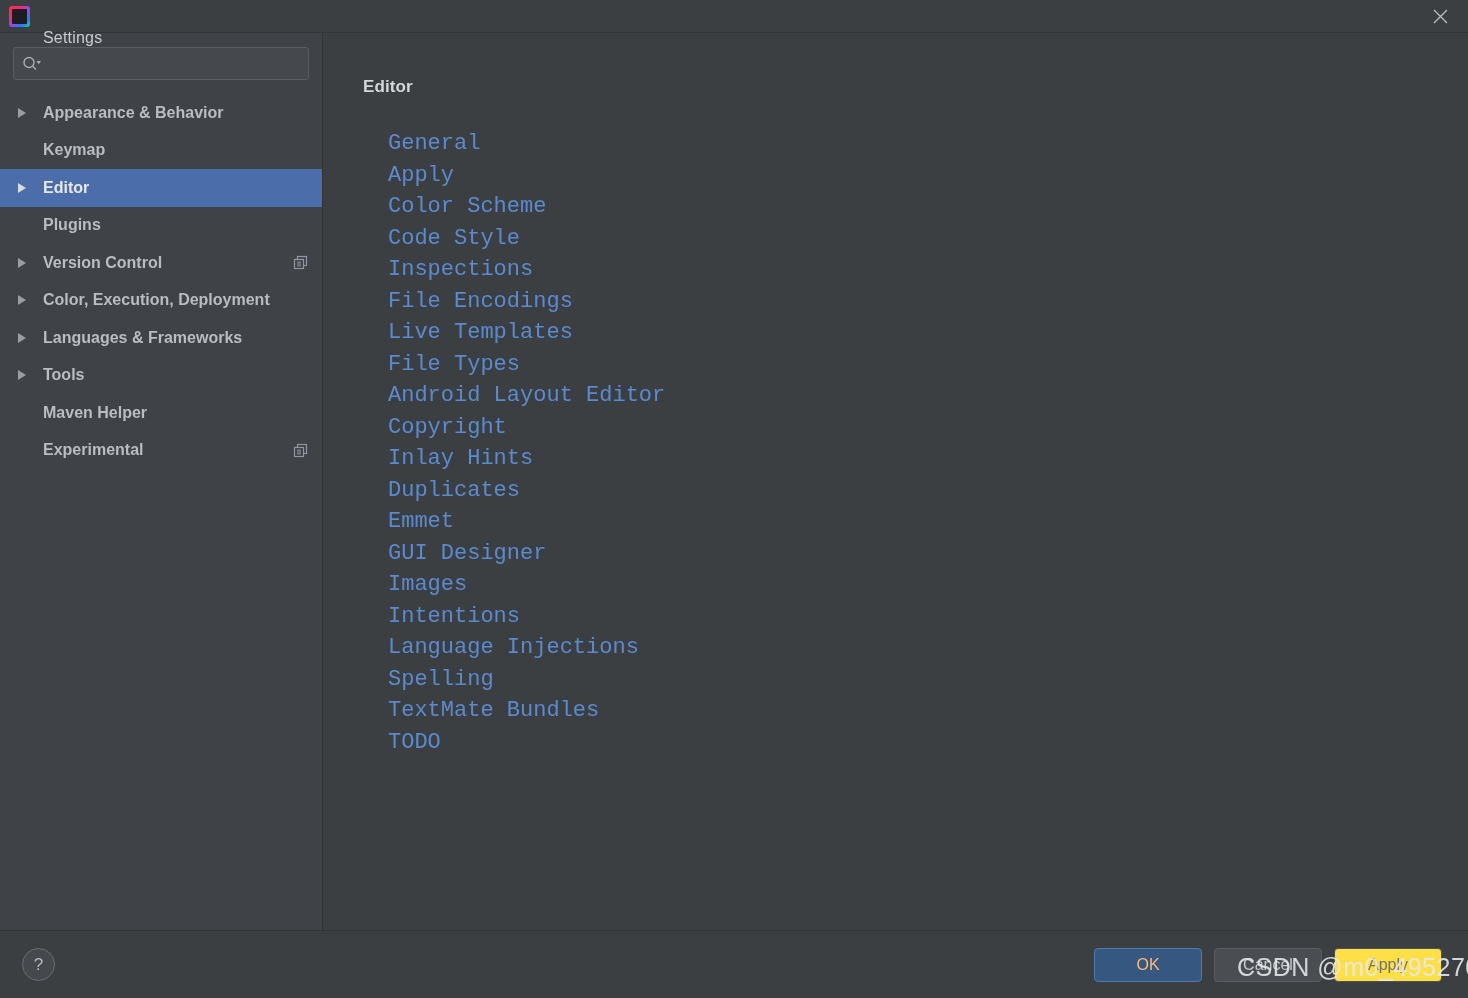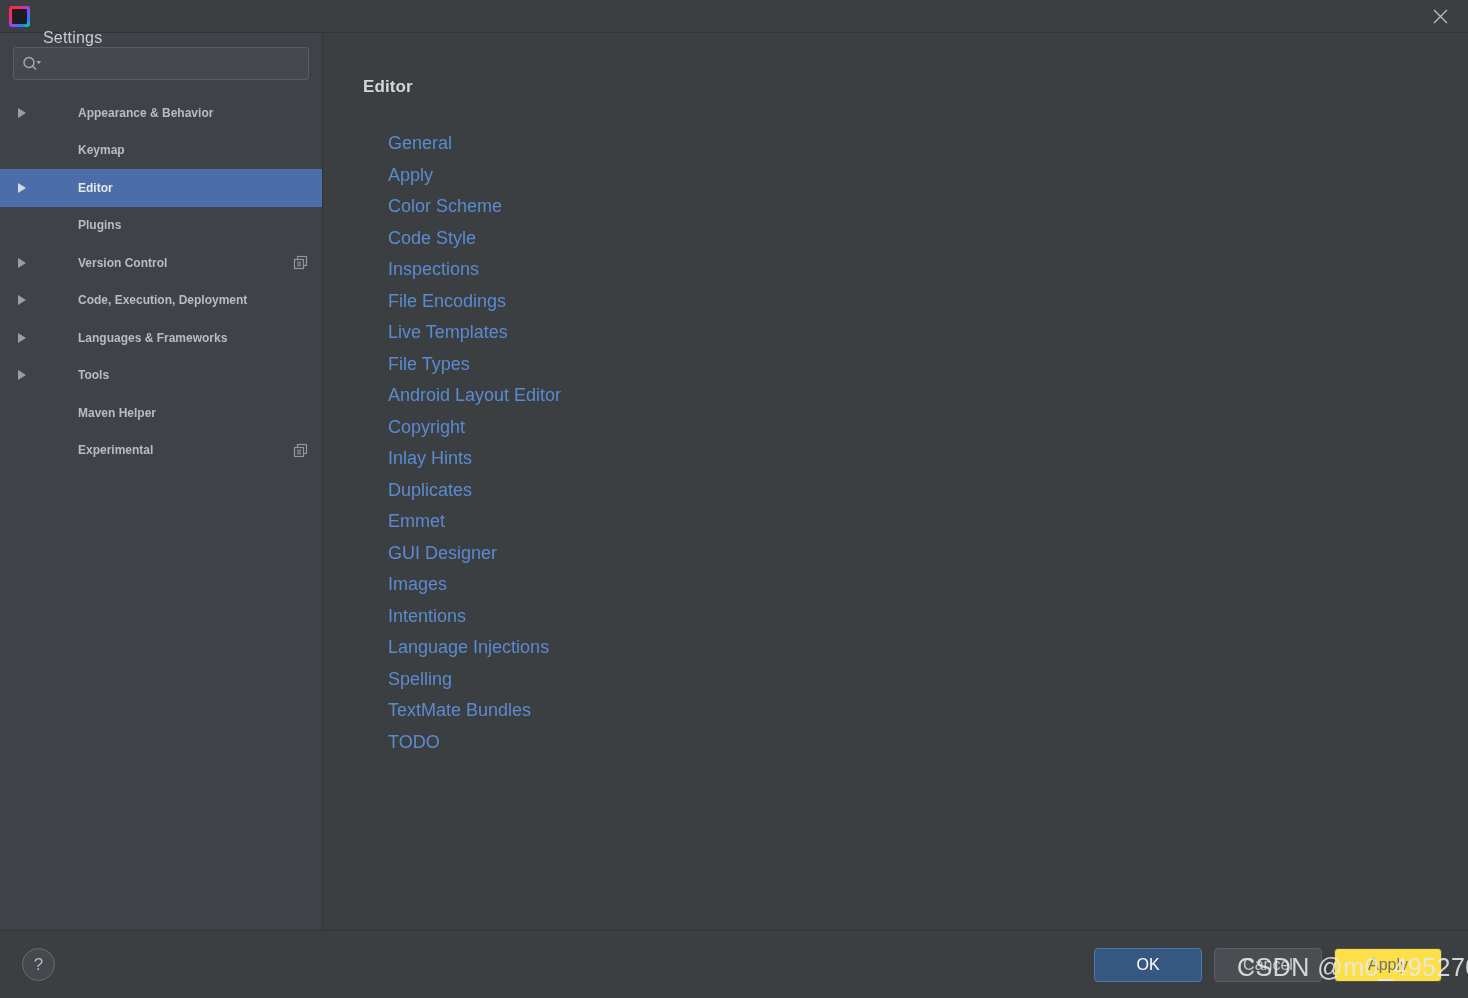--- a/index.html
+++ b/index.html
@@ -123,24 +123,23 @@
 
   .tree { margin-top: 14px; }
   .tree-item {
     height: 37.5px;
     display: flex;
     align-items: center;
     padding-left: 18px;
     padding-right: 14px;
     cursor: default;
     color: #b9bcc0;
-    font-size: 12px;
+    font-size: 16px;
     font-weight: bold;
     position: relative;
-    gap: 35px;
   }
   .tree-item.selected { background: #4b6eab; color: #e6e8ea; }
   .tri {
     width: 16px;
     flex: 0 0 16px;
     display: flex;
     align-items: center;
     justify-content: flex-start;
   }
   .tri.empty { visibility: hidden; }
@@ -173,25 +172,26 @@
   .page-desc {
     color: #c0c3c7;
     font-size: 16.5px;
     line-height: 28px;
     max-width: 1105px;
     margin-bottom: 18px;
   }
   .link-list { padding-left: 25px; }
   .link-item {
     color: #5a8bd0;
-    font-size: 18px;
+    font-size: 22px;
     line-height: 31.5px;
     cursor: pointer;
     display: block;
     width: fit-content;
+    font-family: Liberation Mono, monospace;
   }
 
   
   .footer {
     flex: 0 0 68px;
     height: 68px;
     background: #3c3f41;
     border-top: 1px solid #323437;
     display: flex;
     align-items: center;
@@ -227,21 +227,21 @@
     justify-content: center;
     cursor: pointer;
     border: 1px solid #5a5d63;
     background: #4a4d51;
     color: #c5c8cc;
     padding: 0 14px;
   }
   .btn.primary {
     background: #365880;
     border-color: #4a7aae;
-    color: #ffffff;
+    color: #fdba74;
   }
   .btn.disabled {
     background: #fde047;
     border-color: #4e5155;
     color: #6f7277;
     cursor: default;
   }
 
   
   .watermark {
@@ -334,21 +334,21 @@
               <rect x="1.5" y="4.5" width="9" height="9" stroke="#9096a0" stroke-width="1.2" fill="#3f4247"></rect>
               <path d="M4 7.2 h4 M4 9 h4 M4 10.8 h4" stroke="#9096a0" stroke-width="1"></path>
             </svg>
           </span>
         </div>
 
         <div class="tree-item">
           <span class="tri">
               <span class="tri-glyph"></span>
             </span>
-          <span class="tree-label">Code, Execution, Deployment</span>
+          <span class="tree-label">Color, Execution, Deployment</span>
         </div>
 
         <div class="tree-item">
           <span class="tri">
               <span class="tri-glyph"></span>
             </span>
           <span class="tree-label">Languages &amp; Frameworks</span>
         </div>
 
         <div class="tree-item">

